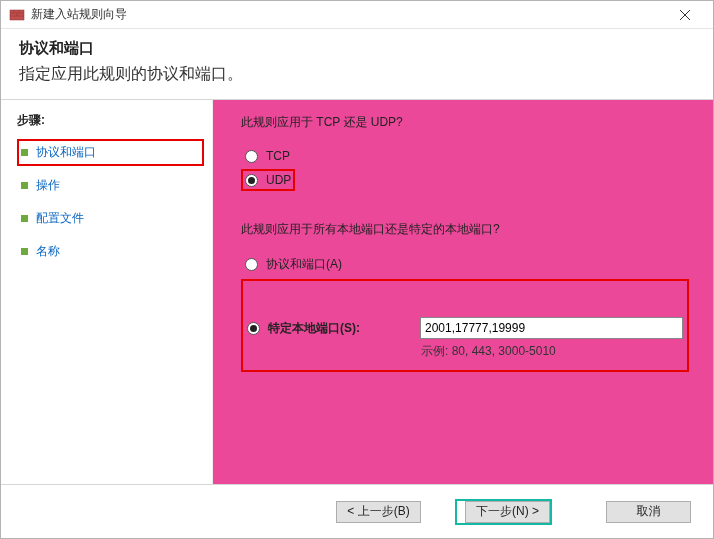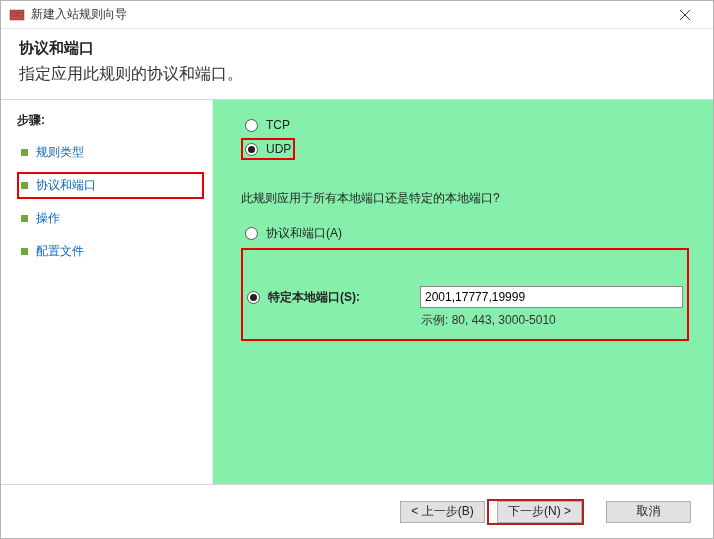--- a/index.html
+++ b/index.html
@@ -5,21 +5,21 @@
   html, body {
     margin: 0;
     padding: 0;
     font-family: "Microsoft YaHei", "SimSun", Tahoma, sans-serif;
     font-size: 12px;
     background: #888;
   }
   .window {
     width: 714px;
     height: 539px;
-    background: #86efac;
+    background: #ec4899;
     border: 1px solid #b3b3b3;
     box-sizing: border-box;
     display: flex;
     flex-direction: column;
     position: relative;
   }
   
   .titlebar {
     height: 28px;
     display: flex;
@@ -193,20 +193,21 @@
   
   .footer {
     height: 54px;
     border-top: 1px solid #d6d6d6;
     display: flex;
     align-items: center;
     justify-content: flex-end;
     padding: 0 20px;
     box-sizing: border-box;
     background: #ffffff;
+    gap: 32px;
   }
   .btn {
     min-width: 85px;
     height: 22px;
     border: 1px solid #adadad;
     background: #e1e1e1;
     display: inline-flex;
     align-items: center;
     justify-content: center;
     margin-left: 8px;
@@ -214,21 +215,21 @@
     color: #222;
     padding: 0 10px;
     box-sizing: border-box;
     cursor: default;
   }
   .btn-wrap {
     padding: 2px;
   }
   .btn-wrap.highlighted {
     padding: 0;
-    border: 2px solid #b91c1c;
+    border: 2px solid #14b8a6;
   }
 </style>
 </head>
 <body>
 
 <div class="window">
 
   <div class="titlebar">
     <span class="icon">
       <svg width="16" height="16" viewBox="0 0 16 16">
@@ -252,43 +253,44 @@
   <div class="header">
     <div class="h-title">协议和端口</div>
     <div class="h-sub">指定应用此规则的协议和端口。</div>
   </div>
 
   <div class="body">
 
     <div class="sidebar">
       <div class="s-title">步骤:</div>
 
-      <div class="step-item">
-        <span class="step-bullet"></span>
-        <span class="step-label">规则类型</span>
-      </div>
 
       <div class="step-item highlighted">
         <span class="step-bullet"></span>
         <span class="step-label">协议和端口</span>
       </div>
 
       <div class="step-item">
         <span class="step-bullet"></span>
         <span class="step-label">操作</span>
       </div>
 
       <div class="step-item">
         <span class="step-bullet"></span>
         <span class="step-label">配置文件</span>
       </div>
 
+      <div class="step-item">
+        <span class="step-bullet"></span>
+        <span class="step-label">名称</span>
+      </div>
     </div>
 
     <div class="main">
+      <div class="q-line">此规则应用于 TCP 还是 UDP?</div>
 
       <div class="option-row">
         <span class="radio"></span>
         <span class="opt-label">TCP</span>
       </div>
 
       <div class="option-row highlighted">
         <span class="radio selected"></span>
         <span class="opt-label">UDP</span>
       </div>

